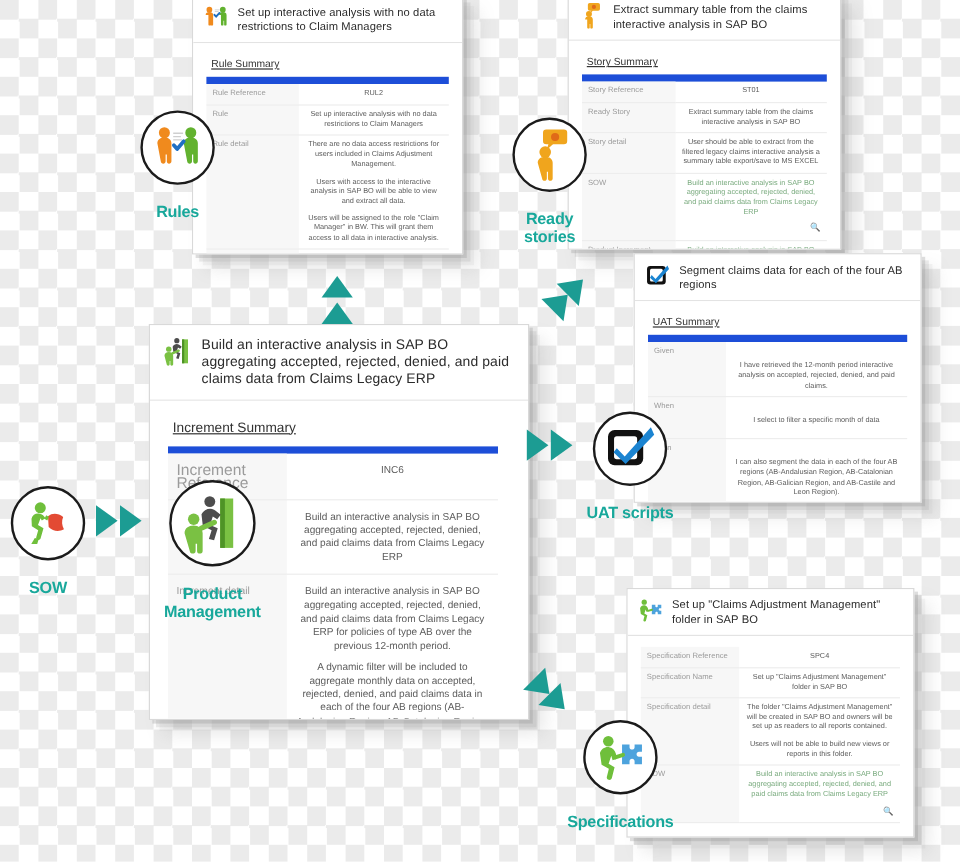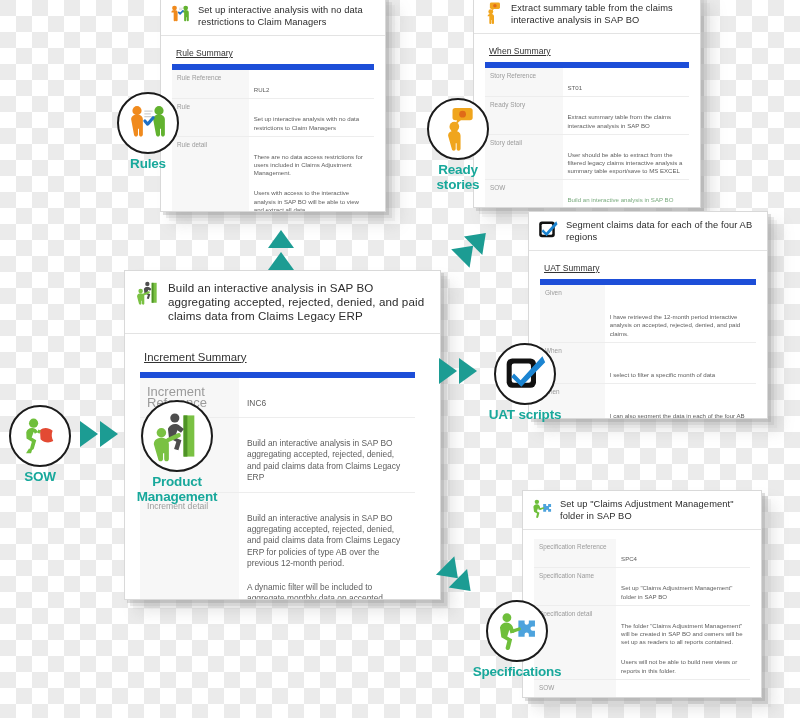--- a/index.html
+++ b/index.html
@@ -60,37 +60,37 @@
     background: #f7f7f7;
     color: #9b9b9b;
     font-size: 6.4px;
     line-height: 8.4px;
   }
   td.v {
     color: #5d5d5d;
     font-size: 6.1px;
     line-height: 8.2px;
   }
-  td.v p { margin: 12px 0 6px 0; }
+  td.v p { margin: 0 0 6px 0; text-align: center; }
   td.v p:last-child { margin-bottom: 0; }
   .linky { color: #7aab7f; }
   .lens { float: right; color: #7b7b7b; font-size: 7px; }
 
   
   .badge { position: absolute; width: 72px; text-align: center; }
   .badge .circle {
     width: 62px; height: 62px; margin: 0 auto;
     border-radius: 50%;
     background: #ffffff;
     border: 2px solid #1b1b1b;
     display: flex; align-items: center; justify-content: center;
     overflow: hidden;
   }
   .badge .cap {
-    margin-top: 2px;
+    margin-top: 15px;
     font-size: 13.5px;
     font-weight: bold;
     color: #18a89b;
     line-height: 15px;
     letter-spacing: -.2px;
     white-space: nowrap;
   }
   .badge.wide { width: 108px; }
   .badge.wide .cap { white-space: normal; }
 
@@ -151,21 +151,21 @@
     <svg class="head-ico" viewBox="0 0 24 24">
       <rect x="8.6" y="0.6" width="11" height="7" rx="1.6" fill="#f0a51d"></rect>
       <path d="M11.4 7.2l-.6 2.6 2.8-2.6z" fill="#f0a51d"></path>
       <circle cx="14.1" cy="4.1" r="1.9" fill="#e06a18"></circle>
       <circle cx="9.6" cy="10.6" r="2.7" fill="#f0a51d"></circle>
       <path d="M6.1 15.5c0-1.8 1.6-2.8 3.5-2.8s3.5 1 3.5 2.8v7.3c0 .7-.6 1.1-1.2 1.1s-1.1-.4-1.1-1.1v-3.1h-.5v3.1c0 .7-.5 1.1-1.1 1.1s-1.2-.4-1.2-1.1v-7.3z" fill="#f0a51d"></path>
     </svg>
     <div class="ttl">Extract summary table from the claims interactive analysis in SAP BO</div>
   </div>
   <div class="card-body">
-    <div class="sum-title">When Summary</div>
+    <div class="sum-title">Story Summary</div>
     <table class="kv">
         <tbody>
           <tr>
             <td class="k">Story Reference</td>
             <td class="v">
               <p>ST01</p>
             </td>
           </tr>
           <tr>
             <td class="k">Ready Story</td>

